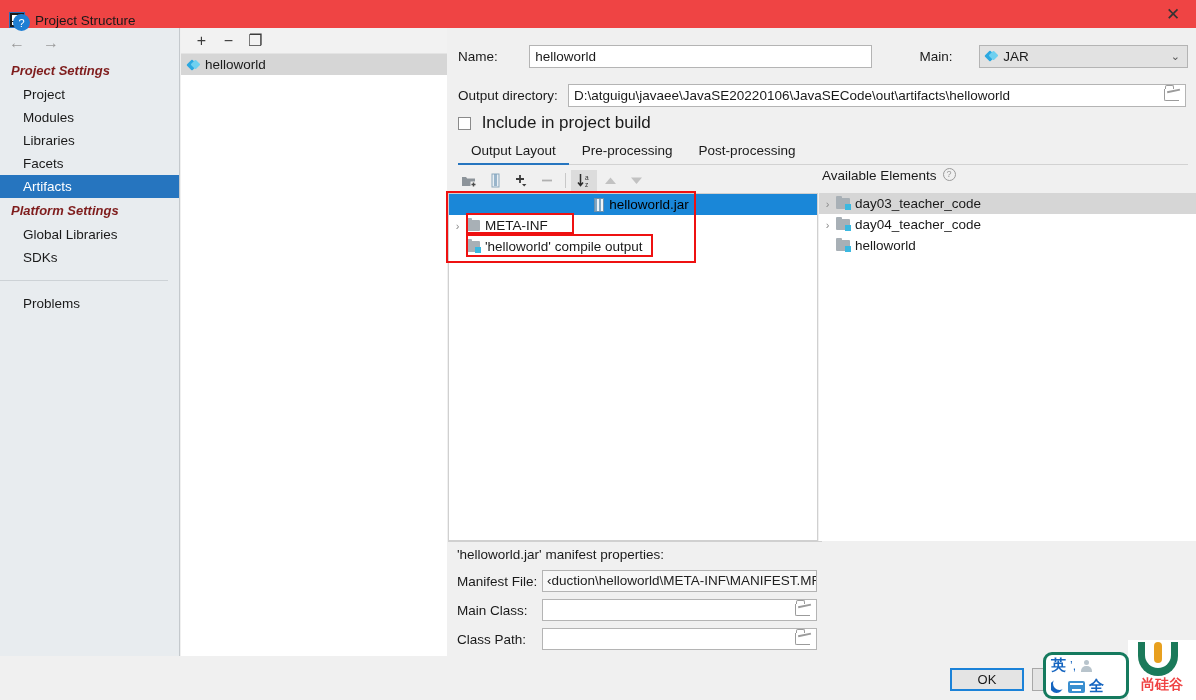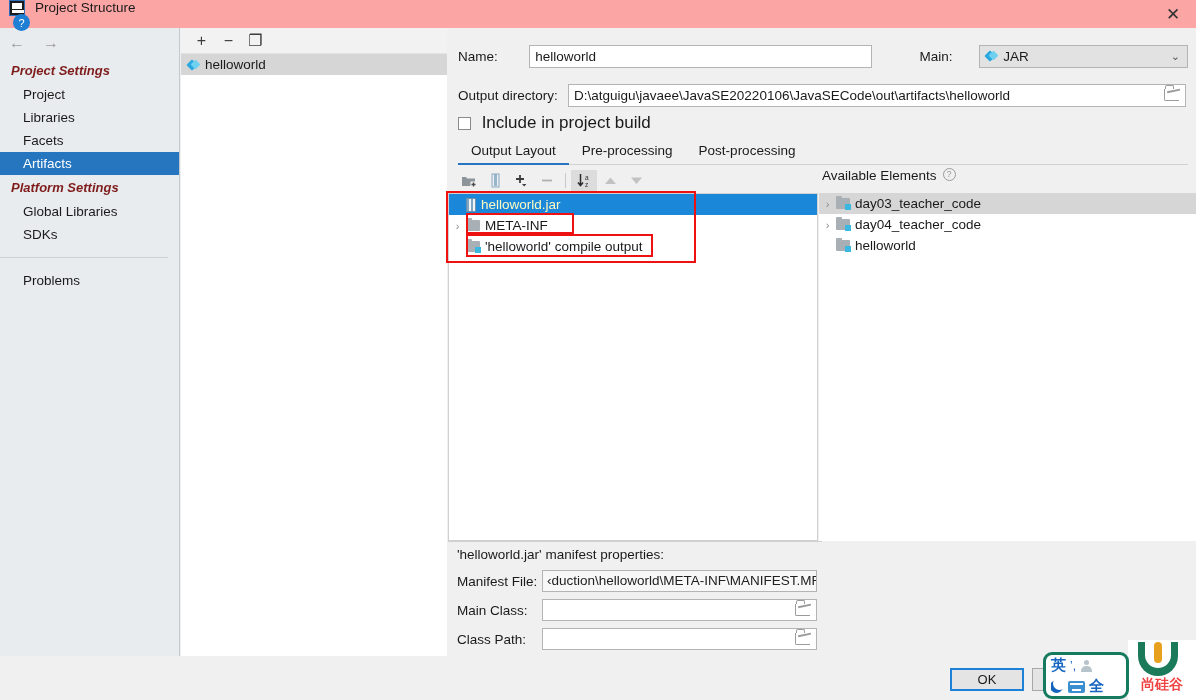--- a/index.html
+++ b/index.html
@@ -14,22 +14,22 @@
   }
   #root {
     position: relative;
     width: 1196px; height: 700px;
     background: #f0f0f0;
   }
 
   
   .titlebar {
     position: absolute; left: 0; top: 0; width: 1196px; height: 28px;
-    background: #fca5a5;
-    display: flex; align-items: flex-start;
+    background: #ef4444;
+    display: flex; align-items: flex-end;
   }
   .title-icon {
     width: 16px; height: 16px; margin-left: 9px; margin-right: 10px;
     background: #1b1b1b;
     border: 1px solid #2d6cb8;
     position: relative; flex: none;
   }
   .title-icon::before {
     content: ""; position: absolute; left: 2px; top: 2px;
     width: 10px; height: 6px; background: #ffffff;
@@ -166,21 +166,21 @@
 
   .tree-left {
     position: absolute; left: 0px; top: 165px; width: 370px; height: 348px;
     background: #ffffff; border: 1px solid #d0d0d0;
   }
   .tree-right {
     position: absolute; left: 371px; top: 165px; width: 377px; height: 348px;
     background: #ffffff;
   }
   .tnode { height: 21px; display: flex; align-items: center; font-size: 13.5px; }
-  .tnode.sel-blue { background: #1a87d8; color: #fef9c3; }
+  .tnode.sel-blue { background: #1a87d8; color: #000000; justify-content: center; }
   .tnode.sel-grey { background: #d6d6d6; }
   .twist {
     width: 17px; text-align: center; color: #8a8a8a; font-size: 11px; flex: none;
   }
   .spacer17 { width: 17px; flex: none; }
 
   
   .ico { width: 15px; height: 14px; position: relative; margin-right: 5px; flex: none; }
   .ico-jar {
     background: linear-gradient(90deg,#7ea6c4 0 2px,#eef4f8 2px 4px,#7ea6c4 4px 6px,
@@ -344,20 +344,21 @@
   </div>
 
   <div class="sidebar">
     <div class="nav-arrows">
       <span class="arrow">←</span>
       <span class="arrow">→</span>
     </div>
 
     <div class="sb-group">Project Settings</div>
     <div class="sb-item">Project</div>
+    <div class="sb-item">Modules</div>
     <div class="sb-item">Libraries</div>
     <div class="sb-item">Facets</div>
     <div class="sb-item sel">Artifacts</div>
 
     <div class="sb-group">Platform Settings</div>
     <div class="sb-item">Global Libraries</div>
     <div class="sb-item">SDKs</div>
 
     <div class="sb-sep"></div>
     <div class="sb-item spaced">Problems</div>

